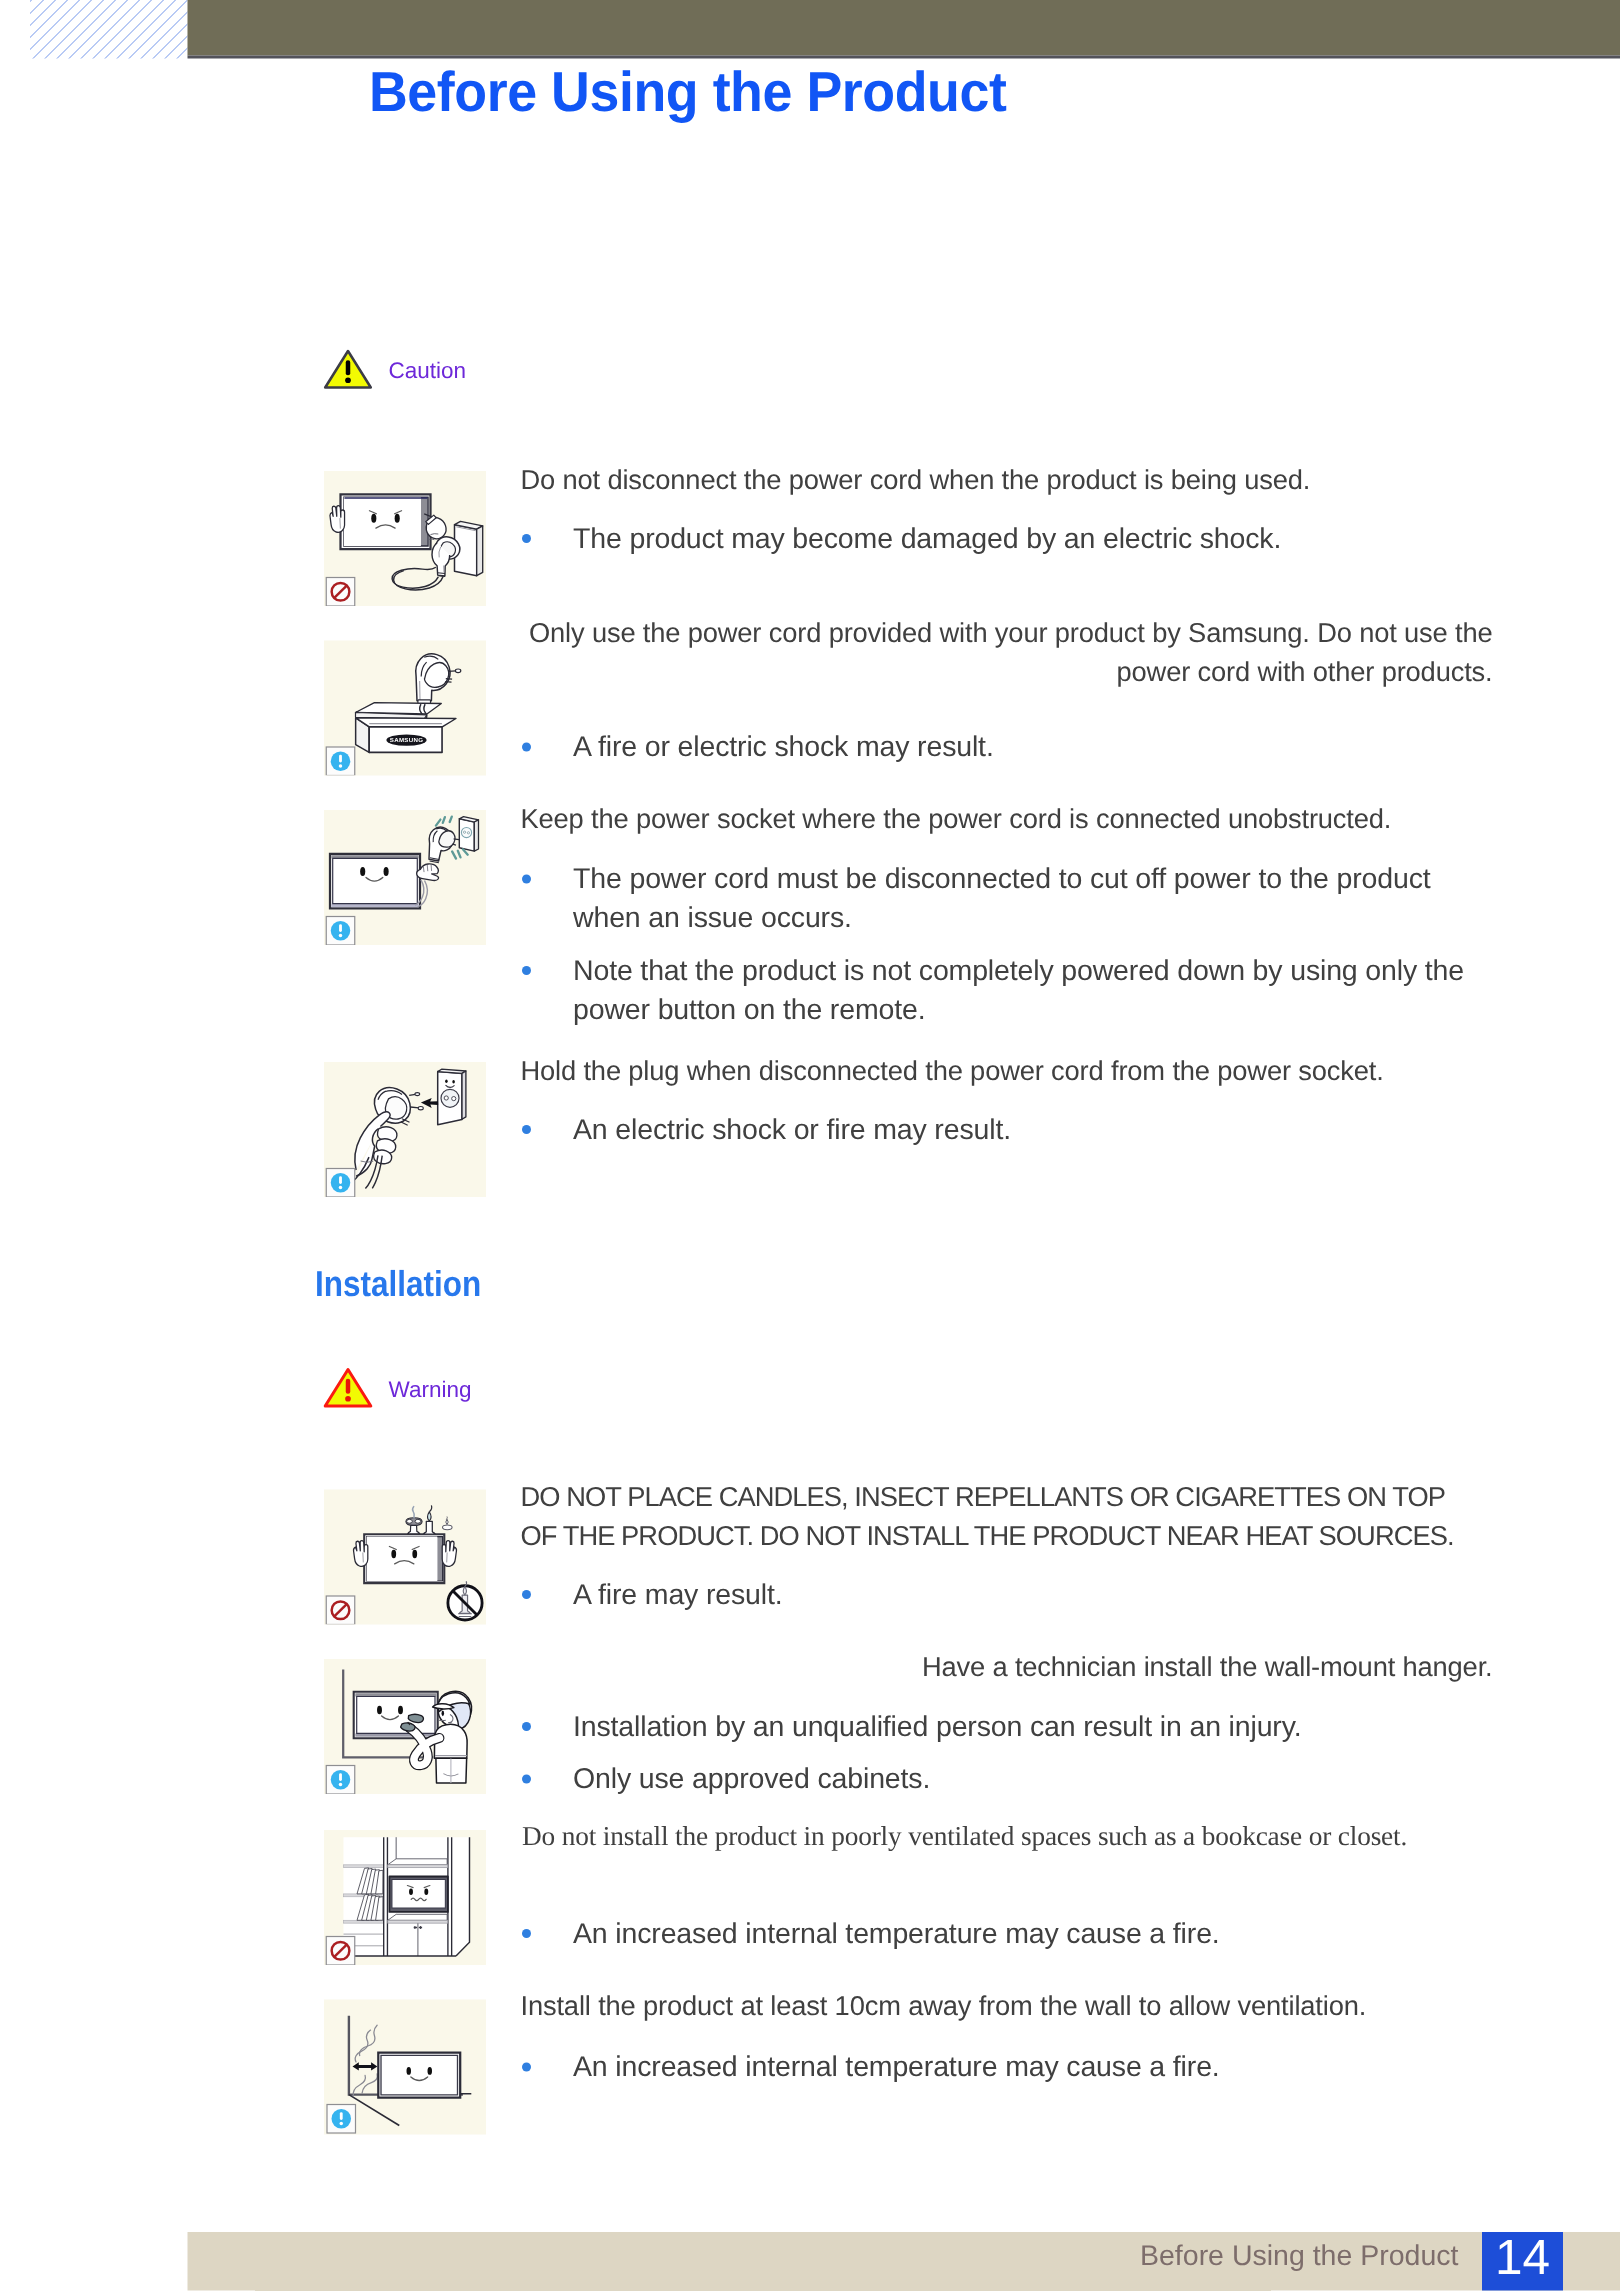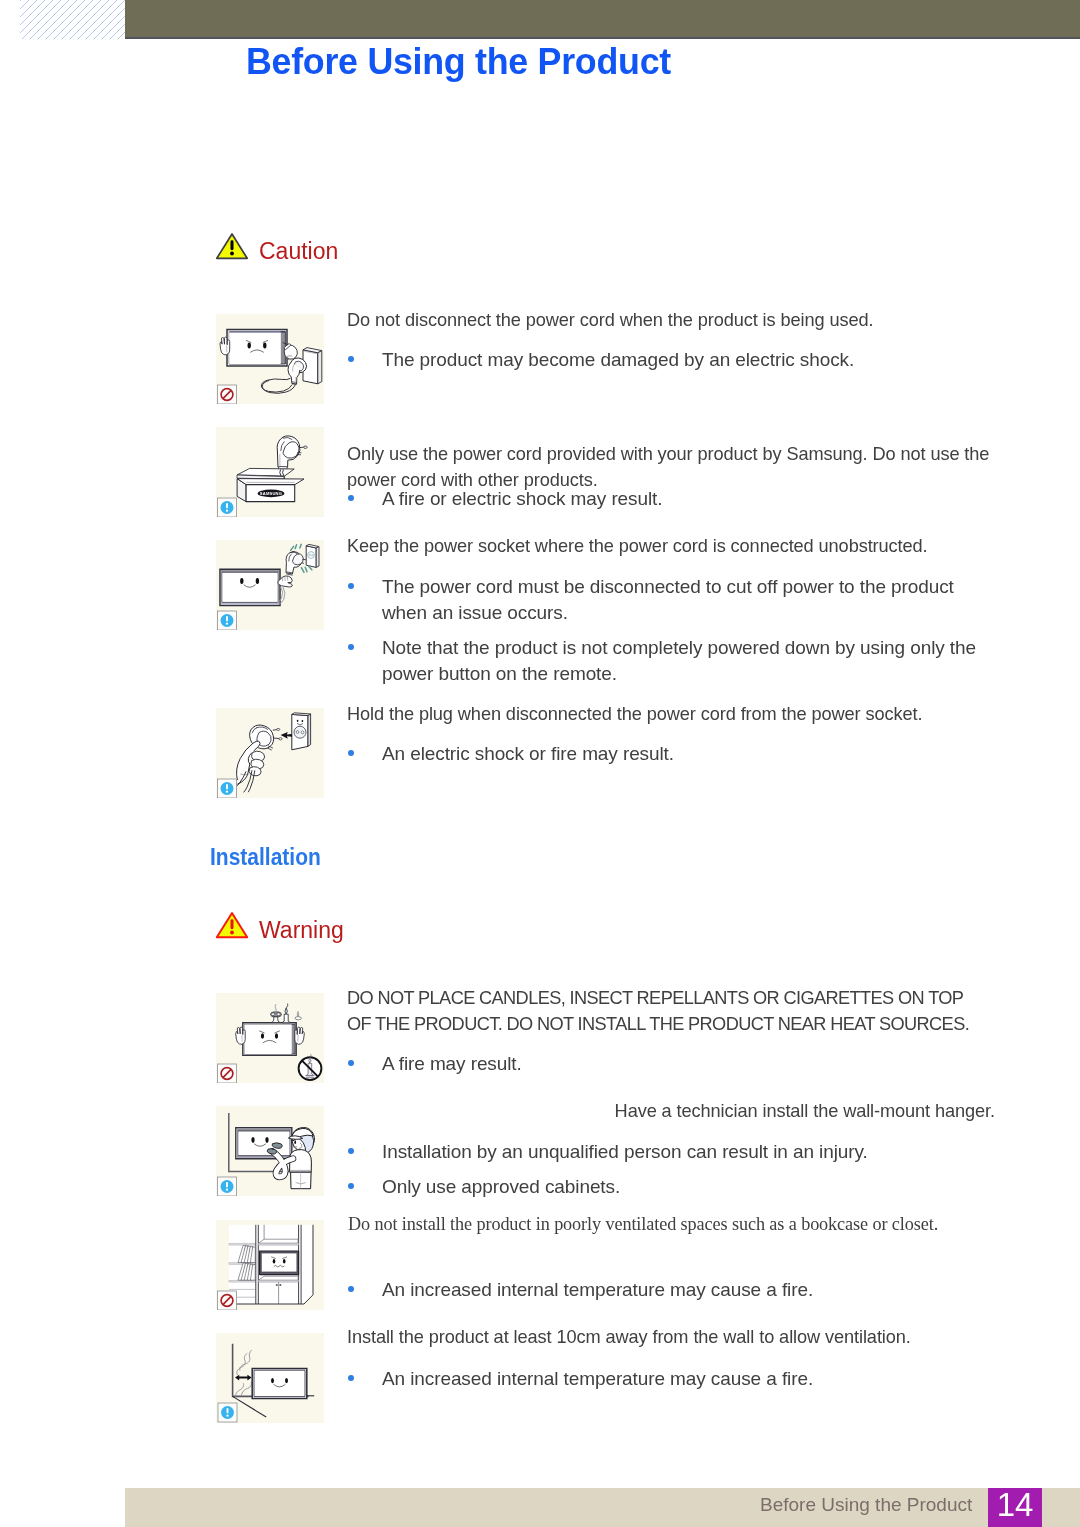--- a/index.html
+++ b/index.html
@@ -14,33 +14,33 @@
       rgba(255,255,255,0) 0.95px, rgba(255,255,255,0) 5.66px);}
   .topbar{position:absolute;left:105px;top:0;width:975px;height:37px;background:#706d57;}
   .topshadow{position:absolute;left:105px;top:37px;width:975px;height:1.6px;background:#53535b;}
   .chapter-title{position:absolute;left:226px;top:43px;font-size:37.5px;font-weight:bold;
     color:#1156f5;letter-spacing:-0.3px;line-height:1;transform:scaleX(0.955);transform-origin:left top;}
 
   .section-title{position:absolute;font-size:24px;font-weight:bold;color:#2878ec;line-height:1;
     transform:scaleX(0.875);transform-origin:left top;}
 
   .warnlabel{position:absolute;}
-  .warnlabel .txt{position:absolute;font-size:23px;color:#b91c1c;line-height:1;}
+  .warnlabel .txt{position:absolute;font-size:15px;color:#6d28d9;line-height:1;}
 
   .ill{position:absolute;width:108px;height:90px;background:#faf8ea;overflow:hidden;}
 
   .lead{position:absolute;font-size:18.2px;color:#404040;line-height:25.6px;letter-spacing:-0.1px;}
   .lead.caps{letter-spacing:-0.62px;}
   .bul{position:absolute;font-size:19px;color:#404040;line-height:25.6px;letter-spacing:-0.1px;}
   .bul .dot{position:absolute;left:1px;top:9px;width:6px;height:6px;border-radius:50%;background:#2f7fe0;}
   .bul .t{display:block;margin-left:35px;}
 
   .footbar{position:absolute;left:105px;top:1488px;width:975px;height:40px;background:#ddd6c3;}
   .foot-label{position:absolute;top:1495px;font-size:19.0px;font-weight:normal;color:#7d6d6b;line-height:1;}
-  .pagenum{position:absolute;left:968px;top:1488px;width:54px;height:40px;background:#a21caf;color:#fff;
+  .pagenum{position:absolute;left:968px;top:1488px;width:54px;height:40px;background:#1d4ed8;color:#fff;
     font-size:33px;display:flex;align-items:center;justify-content:center;padding-bottom:6px;box-sizing:border-box;}
 </style>
 </head>
 <body>
 
 <div class="page">
   <div class="hatch"></div>
   <div class="topbar"></div>
   <div class="topshadow"></div>
   <div class="chapter-title">Before Using the Product</div>
@@ -127,21 +127,21 @@
         <ellipse cx="55.0" cy="66.4" rx="13.4" ry="3.8" fill="#15151c"></ellipse>
         <text x="55.0" y="67.8" font-family="Liberation Sans, sans-serif" font-size="4.1" font-weight="bold" fill="#ffffff" text-anchor="middle" letter-spacing="0.2" transform="scale(1,0.95)" style="transform-origin:55px 66px">SAMSUNG</text>
         <g>
           <rect x="1.5" y="71.0" width="19" height="19" fill="#fcfcfc" stroke="#8e8e92" stroke-width="0.8"></rect>
           <circle cx="11.0" cy="80.5" r="6.5" fill="#35b3ef"></circle>
           <rect x="10.05" y="76.1" width="1.9" height="5.2" rx="0.9" fill="#fff"></rect>
           <circle cx="11.0" cy="83.7" r="1.15" fill="#fff"></circle>
         </g>
       </svg>
   </div>
-  <div class="lead" style="left:327px;top:442px;width:648px;">Only use the power cord provided with your product by Samsung. Do not use the power cord with other products.</div>
+  <div class="lead" style="left:327px;top:410px;width:648px;text-align:right;">Only use the power cord provided with your product by Samsung. Do not use the power cord with other products.</div>
   <div class="bul" style="left:327px;top:486px;width:648px;">
     <span class="dot"></span>
     <span class="t">A fire or electric shock may result.</span>
   </div>
   <div class="ill" style="left:196px;top:540px;">
     <svg width="108" height="90" viewBox="0 0 108 90">
         <path d="M90.2 5.8 l10.0 2.2 v19.4 l-10.0 -2.2 z" fill="#ffffff" stroke="#2b2b36" stroke-width="0.95" stroke-linejoin="round"></path>
         <path d="M90.2 5.8 l2.8 -1.4 l10.0 2.2 l-2.8 1.4 z" fill="#f6f6f6" stroke="#2b2b36" stroke-width="0.85" stroke-linejoin="round"></path>
         <path d="M100.2 8.0 l2.8 -1.4 v19.4 l-2.8 1.4 z" fill="#e9e9e9" stroke="#2b2b36" stroke-width="0.85" stroke-linejoin="round"></path>
         <circle cx="95.0" cy="15.0" r="3.4" fill="#fafcfd" stroke="#7fa6b0" stroke-width="0.7"></circle>

